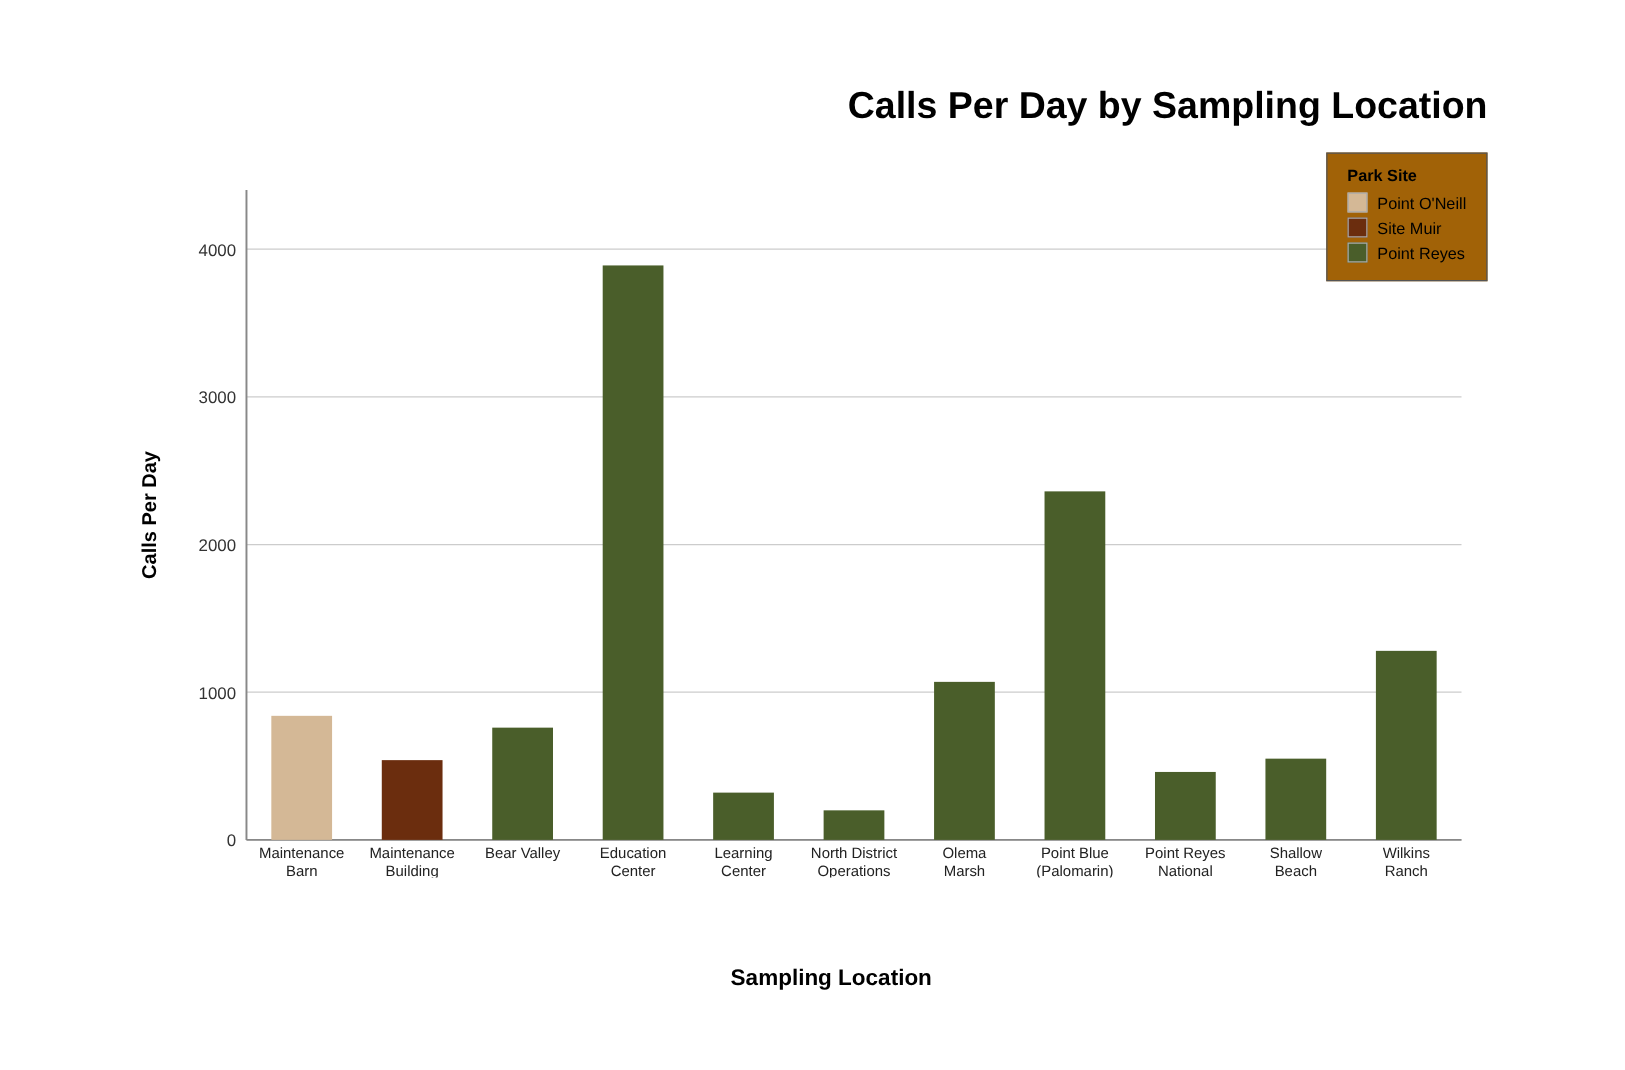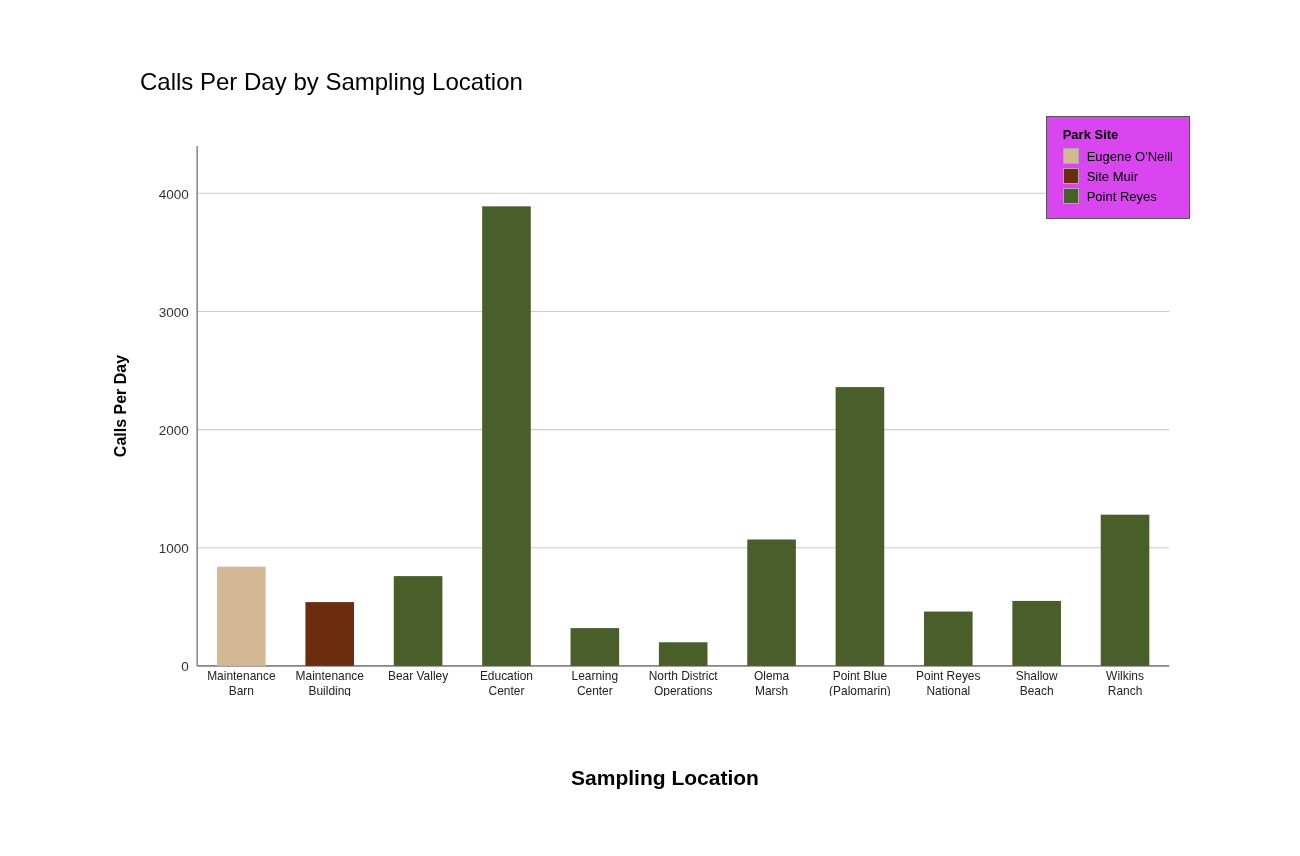--- a/index.html
+++ b/index.html
@@ -12,57 +12,57 @@
       align-items: center;
       justify-content: center;
     }
     .chart-container {
       width: 1200px;
       height: 800px;
       position: relative;
       padding: 40px 60px 120px 90px;
     }
     .chart-title {
-      text-align: left;
-      font-size: 24px;
-      font-weight: normal;
+      text-align: right;
+      font-size: 30px;
+      font-weight: bold;
       margin-bottom: 20px;
       font-family: Arial, sans-serif;
     }
     .chart-area {
       position: relative;
       width: 100%;
       height: 580px;
     }
     .y-axis-label {
       position: absolute;
       left: -70px;
       top: 50%;
       transform: translateY(-50%) rotate(-90deg);
       font-size: 16px;
       font-weight: bold;
       white-space: nowrap;
     }
     .x-axis-label {
       text-align: center;
-      font-size: 21px;
+      font-size: 18px;
       font-weight: bold;
       margin-top: 70px;
     }
     svg {
       width: 100%;
       height: 100%;
     }
     .legend-box {
       position: absolute;
       top: 0;
       right: 0;
       border: 1px solid #555;
       padding: 10px 16px;
-      background: #d946ef;
+      background: #a16207;
     }
     .legend-title {
       font-size: 13px;
       font-weight: bold;
       margin-bottom: 6px;
     }
     .legend-item {
       display: flex;
       align-items: center;
       margin-bottom: 4px;
@@ -82,21 +82,21 @@
   <div class="chart-title">Calls Per Day by Sampling Location</div>
 
   <div class="chart-area">
     <div class="y-axis-label">Calls Per Day</div>
 
     
     <div class="legend-box">
       <div class="legend-title">Park Site</div>
       <div class="legend-item">
         <div class="legend-swatch" style="background:#d4b896;"></div>
-        <span>Eugene O'Neill</span>
+        <span>Point O'Neill</span>
       </div>
       <div class="legend-item">
         <div class="legend-swatch" style="background:#6b2d0e;"></div>
         <span>Site Muir</span>
       </div>
       <div class="legend-item">
         <div class="legend-swatch" style="background:#4a5e2a;"></div>
         <span>Point Reyes</span>
       </div>
     </div>

